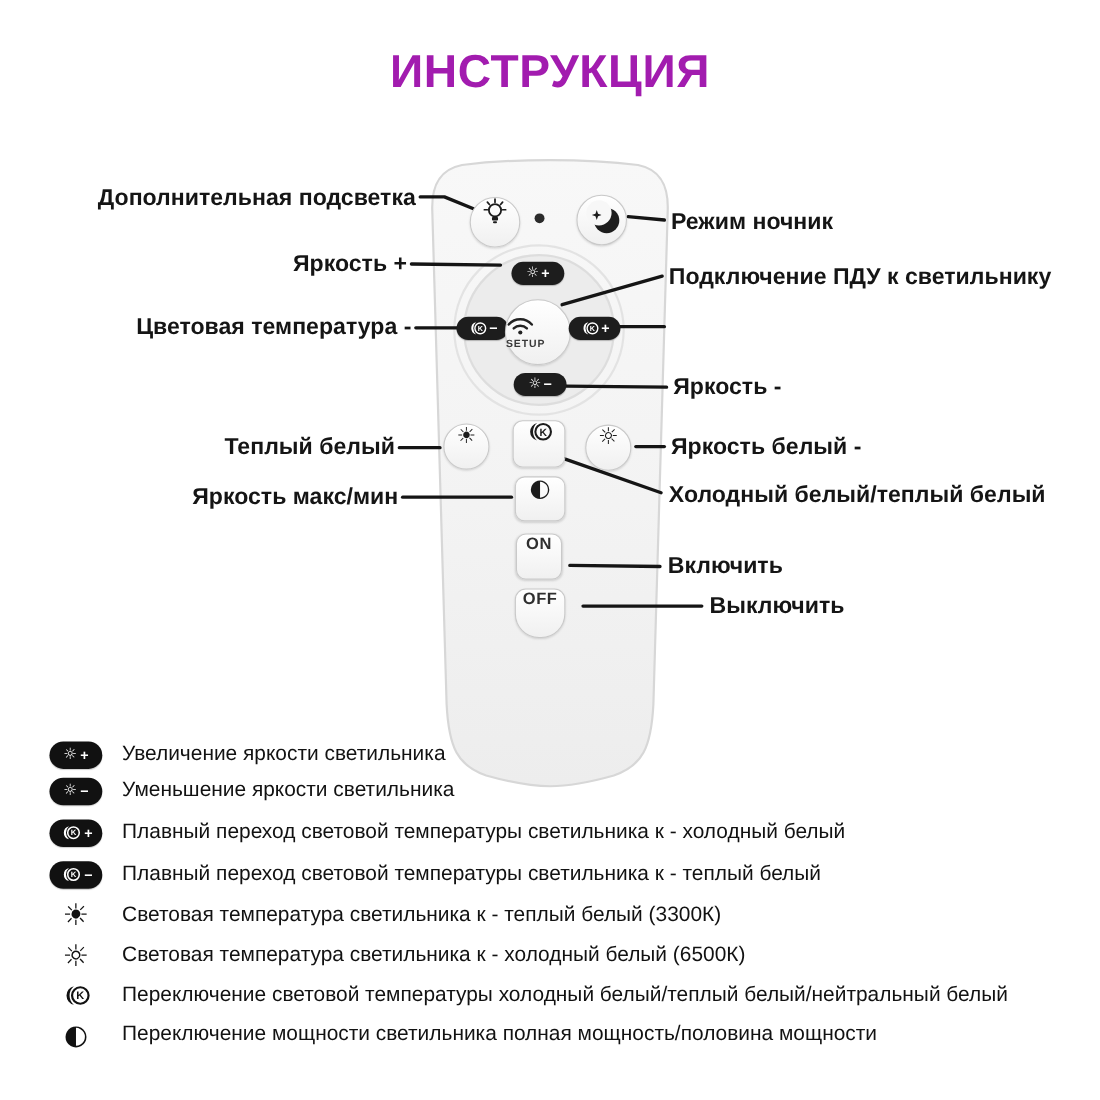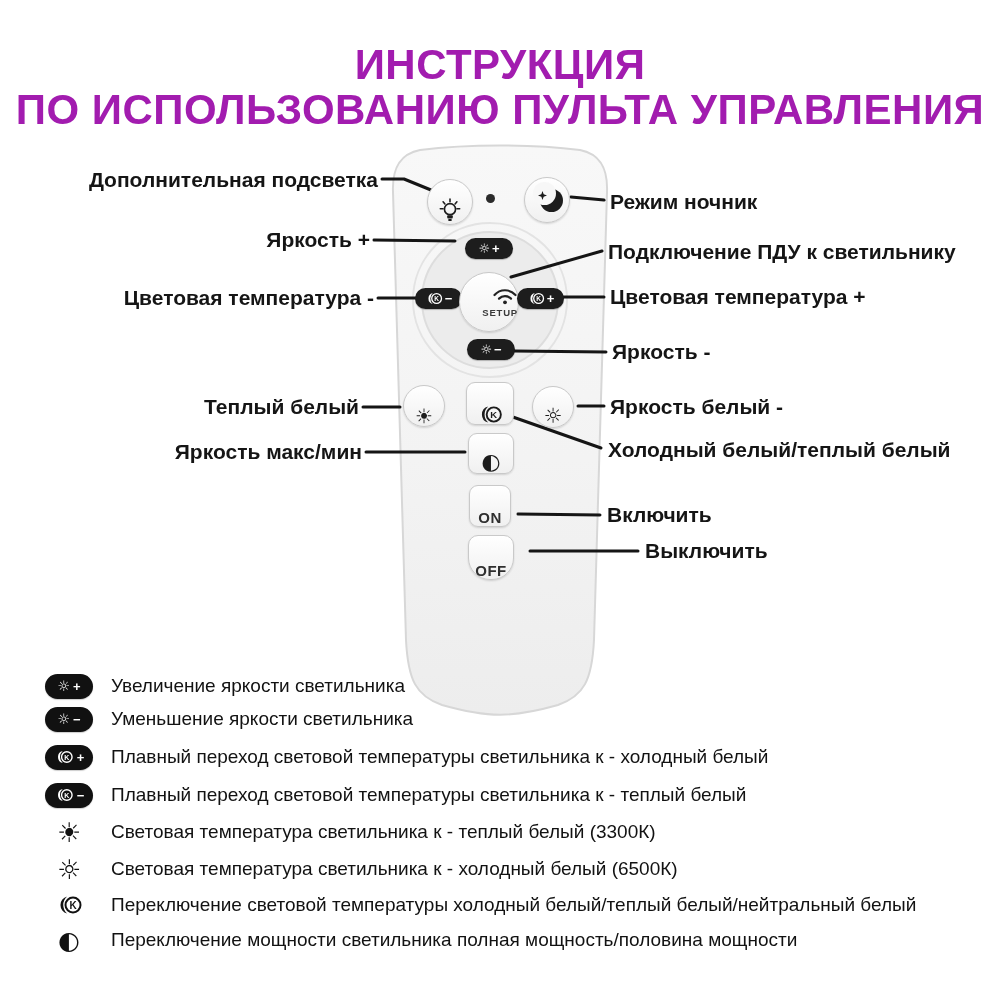--- a/index.html
+++ b/index.html
@@ -17,21 +17,21 @@
     position:absolute;font-weight:700;font-size:21px;white-space:nowrap;color:#151515;
   }
   .callout.r{text-align:left;}
   .callout.l{text-align:right;}
   
   .lines{position:absolute;left:0;top:0;pointer-events:none;}
   .lines polyline{fill:none;stroke:#151515;stroke-width:3;stroke-linecap:round;stroke-linejoin:round;}
   
   .remote-svg{position:absolute;left:380px;top:140px;}
   .rbtn{
-    position:absolute;display:flex;align-items:flex-end;justify-content:center;
+    position:absolute;display:flex;align-items:flex-start;justify-content:center;
     background:linear-gradient(#ffffff,#f0f0f0);border:1px solid #c9c9c9;
     box-shadow:0 1px 2px rgba(0,0,0,.14), inset 0 1px 0 #fff;
     box-sizing:border-box;color:#1c1c1c;
   }
   .round{border-radius:50%;}
   .key{border-radius:9px;}
   .pill{
     position:absolute;display:flex;align-items:center;justify-content:center;gap:2px;
     background:#1d1d1d;border-radius:11px;color:#fff;box-sizing:border-box;
     box-shadow:0 1px 1px rgba(0,0,0,.25);
@@ -90,21 +90,20 @@
         <rect x="11" y="22.8" width="4" height="2" rx="1" fill="currentColor"></rect>
       </symbol>
       <symbol id="star4-sym" viewBox="0 0 10 10">
         <path d="M5 0 L6.3 3.7 L10 5 L6.3 6.3 L5 10 L3.7 6.3 L0 5 L3.7 3.7 Z" fill="currentColor"></path>
       </symbol>
     </defs>
   </svg>
 
   <div class="title">
     <div>ИНСТРУКЦИЯ</div>
-    <div>ПО ИСПОЛЬЗОВАНИЮ ПУЛЬТА УПРАВЛЕНИЯ</div>
   </div>
 
   <svg class="remote-svg" width="240" height="600" viewBox="0 0 240 600">
     <defs>
       <linearGradient id="bodyGrad" x1="0" y1="0" x2="0" y2="1">
         <stop offset="0" stop-color="#f8f8f8"></stop>
         <stop offset="0.55" stop-color="#f3f3f3"></stop>
         <stop offset="1" stop-color="#ededed"></stop>
       </linearGradient>
     </defs>
@@ -205,21 +204,20 @@
   </div>
 
   <div class="callout l" style="right:622px;top:168px;">Дополнительная подсветка</div>
   <div class="callout l" style="right:630px;top:228px;">Яркость +</div>
   <div class="callout l" style="right:626px;top:286px;">Цветовая температура -</div>
   <div class="callout l" style="right:641px;top:395px;">Теплый белый</div>
   <div class="callout l" style="right:638px;top:440px;">Яркость макс/мин</div>
 
   <div class="callout r" style="left:610px;top:190px;">Режим ночник</div>
   <div class="callout r" style="left:608px;top:240px;">Подключение ПДУ к светильнику</div>
-  <div class="callout r" style="left:610px;top:285px;">Цветовая температура +</div>
   <div class="callout r" style="left:612px;top:340px;">Яркость -</div>
   <div class="callout r" style="left:610px;top:395px;">Яркость белый -</div>
   <div class="callout r" style="left:608px;top:438px;text-align:center;">Холодный белый/теплый белый</div>
   <div class="callout r" style="left:607px;top:503px;">Включить</div>
   <div class="callout r" style="left:645px;top:539px;">Выключить</div>
 
   <div class="legend-row" style="top:670px;">
     <div class="legend-icon-box">
         <span class="legend-pill">
           <span class="glyph">☼</span>

